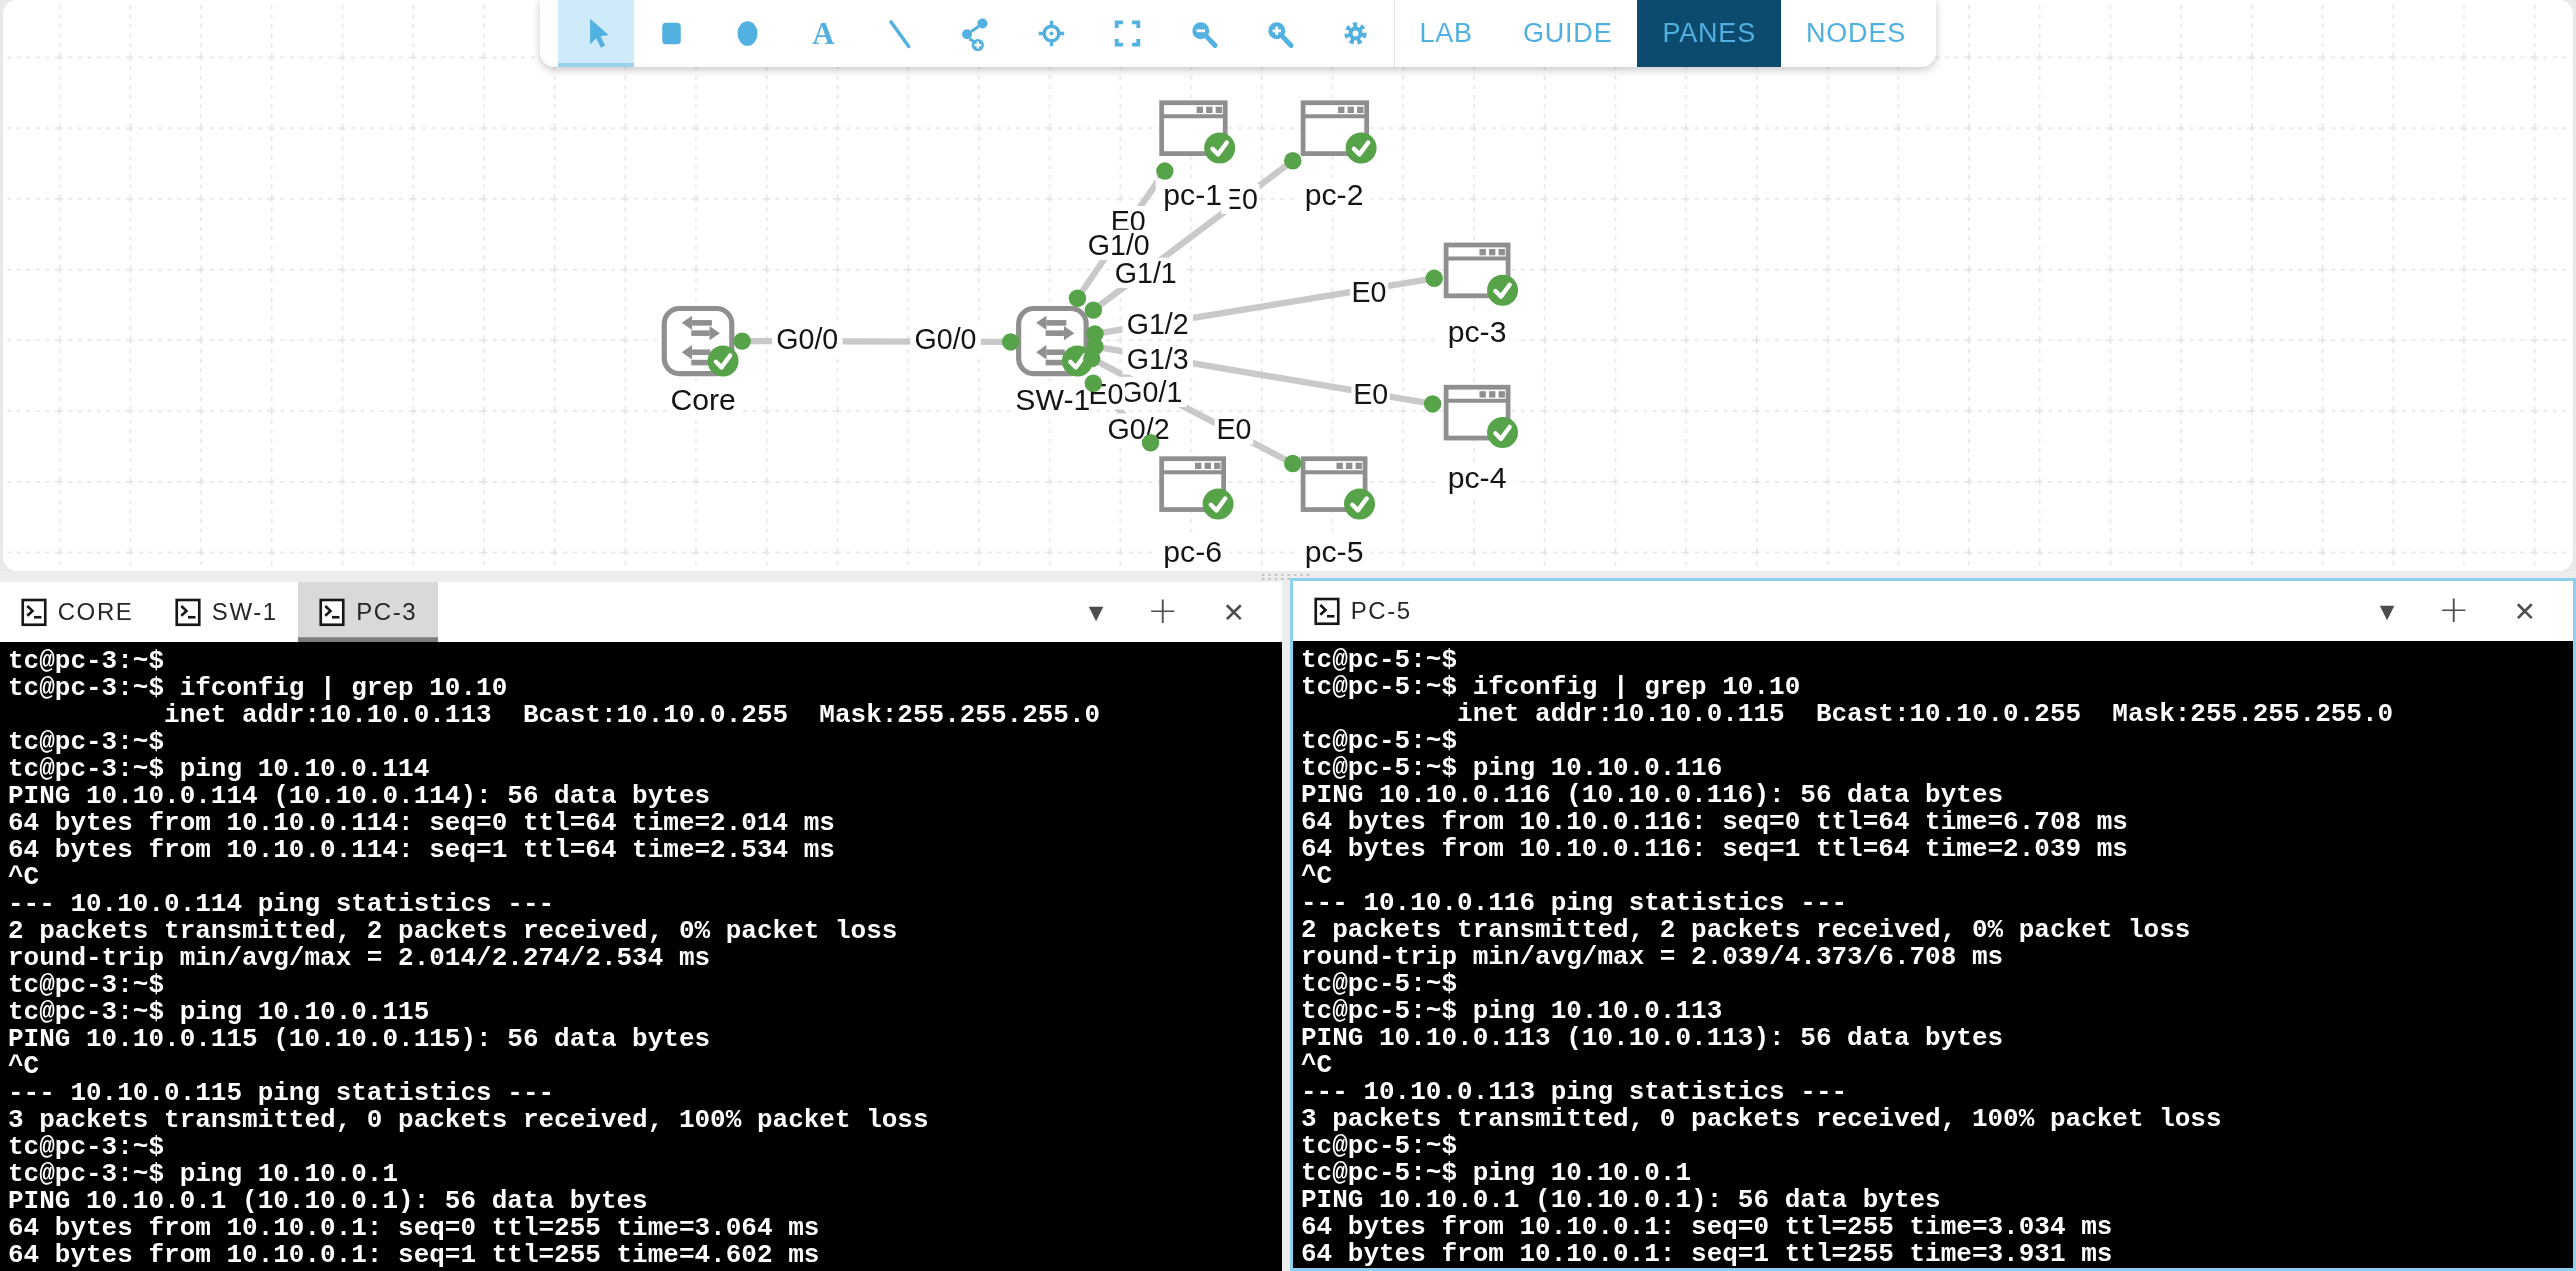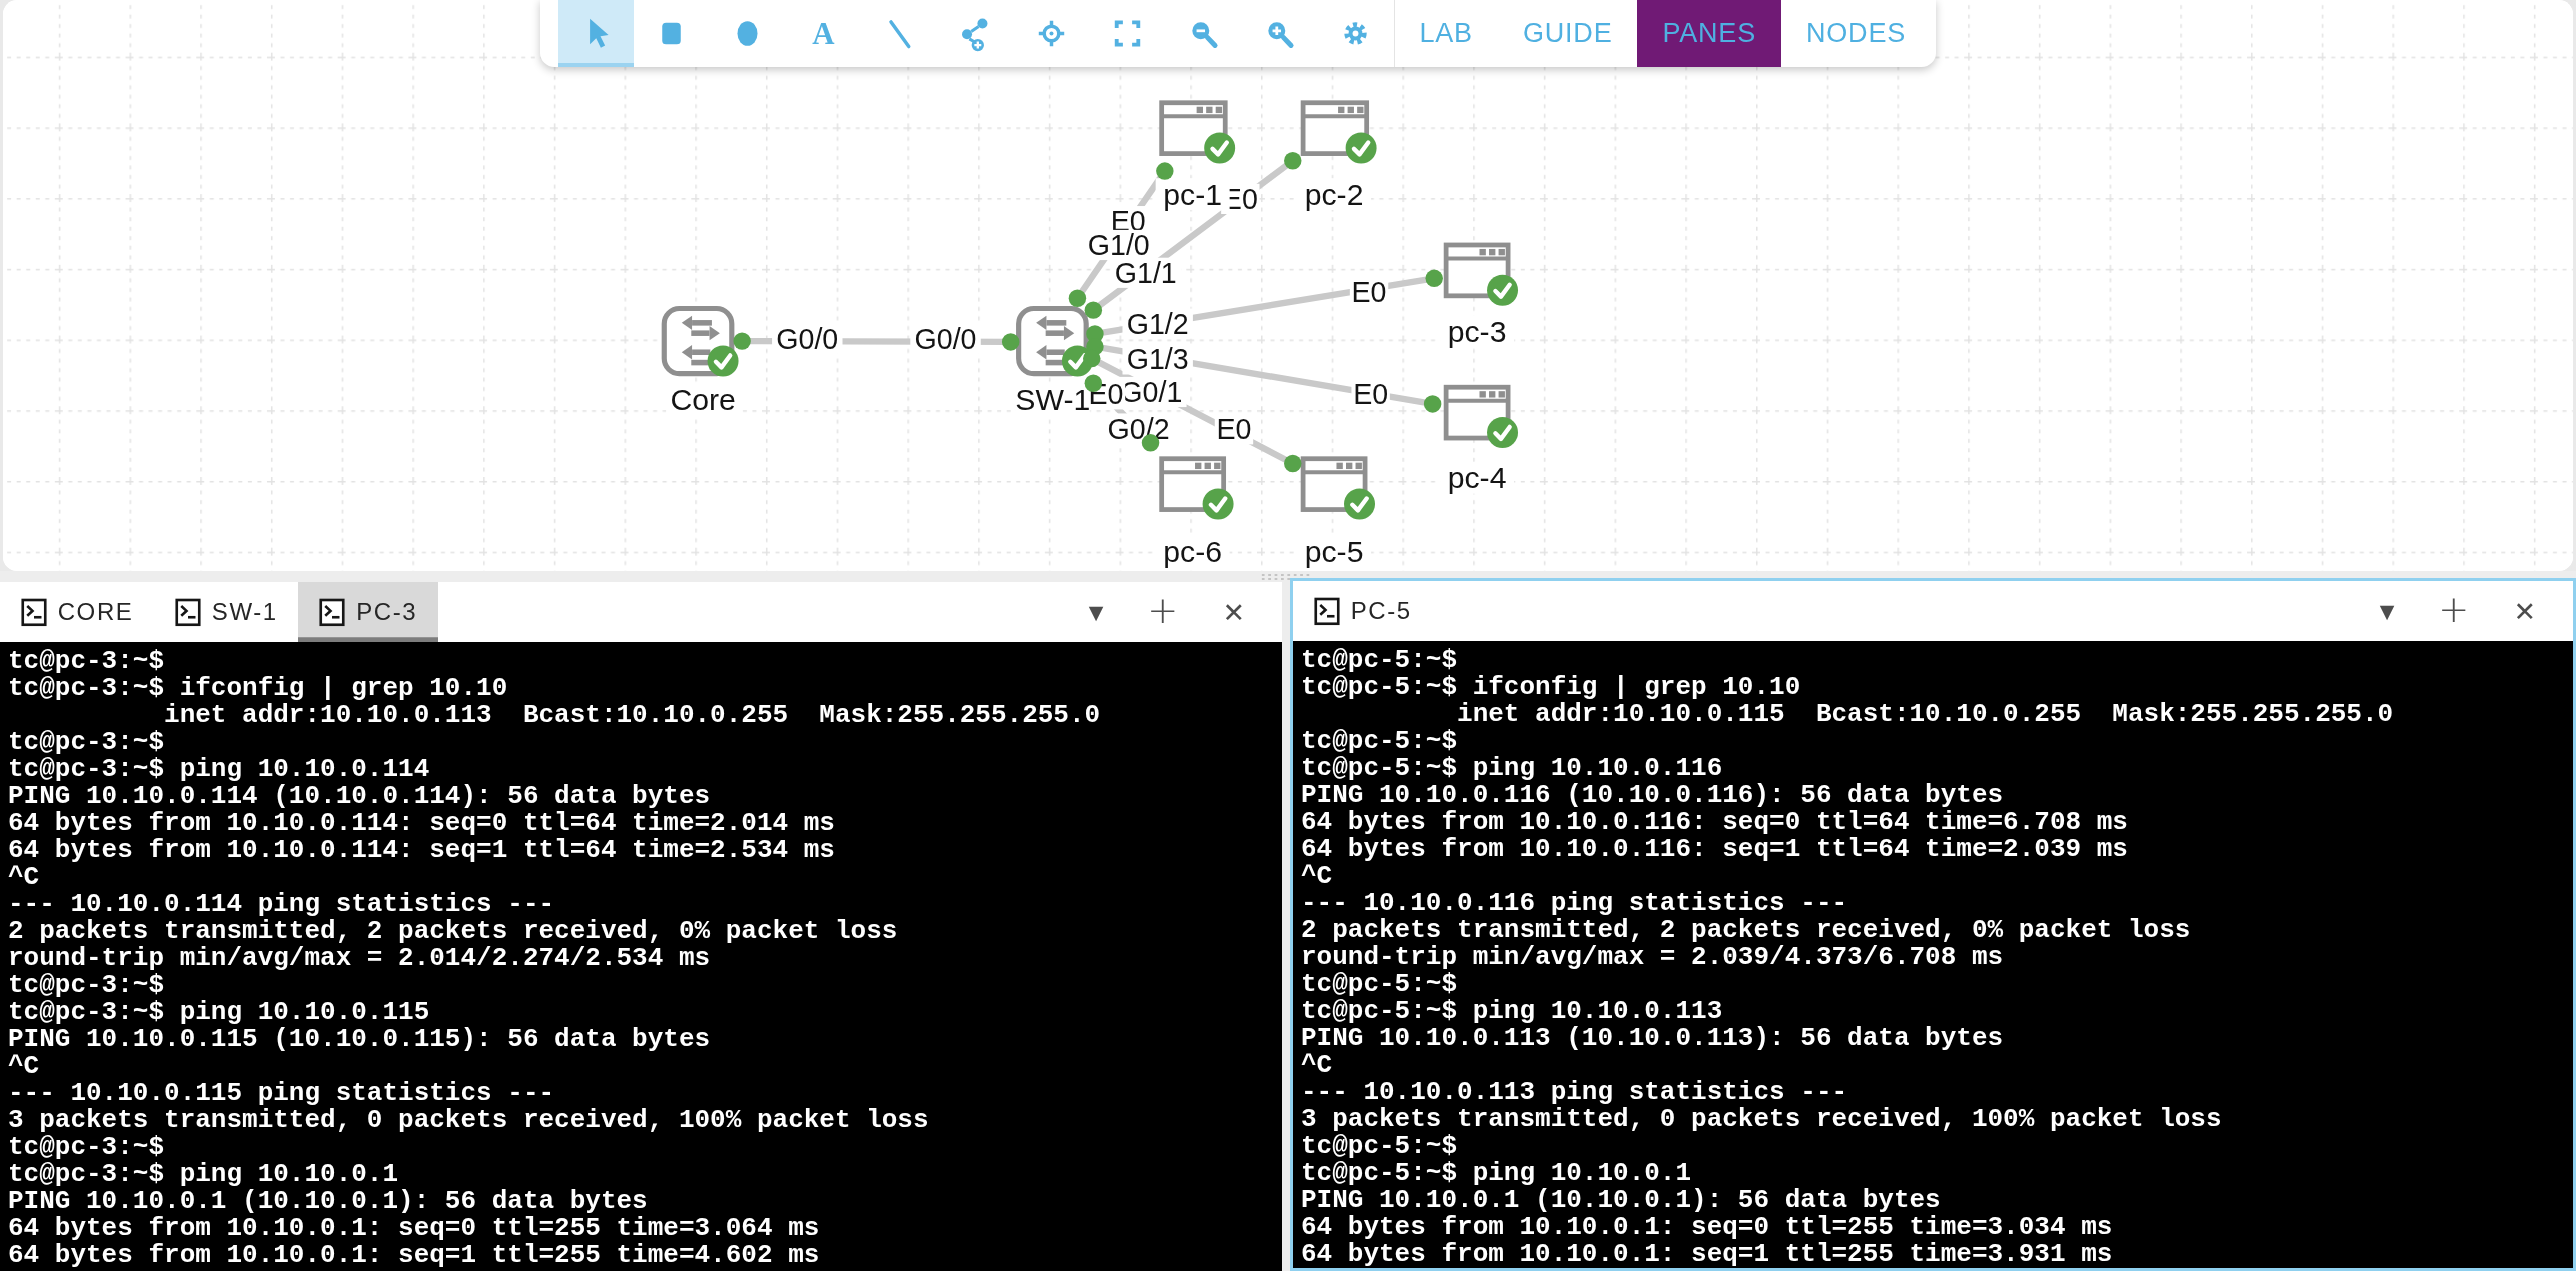--- a/index.html
+++ b/index.html
@@ -27,21 +27,21 @@
   .tool{
     width:76px;display:flex;align-items:center;justify-content:center;cursor:pointer;
   }
   .tool.active{background:#cfeaf8;box-shadow:inset 0 -4px 0 rgba(120,195,235,.6);}
   #bar-spacer{flex:1;}
   #bar-tabs{display:flex;align-items:stretch;border-left:0.8px solid #e4e4e4;margin-right:11px;}
   .bartab{
     display:flex;align-items:center;padding:16px 25px;font-size:27px;letter-spacing:0.8px;
     color:#4fb0e1;cursor:pointer;
   }
-  .bartab.active{background:#701a75;}
+  .bartab.active{background:#0c4a6e;}
   
   #divider-h{position:absolute;left:0;top:571px;width:2576px;height:11px;background:#ededed;}
   #divider-h .grip{
     position:absolute;left:1260px;top:1.6px;width:51px;height:8px;
     background-image:radial-gradient(circle,#c4c4c4 1.3px,transparent 1.4px);
     background-size:6.4px 4px;
   }
   
   .pane{position:absolute;top:582px;bottom:0;background:#fff;display:flex;flex-direction:column;}
   #left-pane{left:0;width:1282px;}

